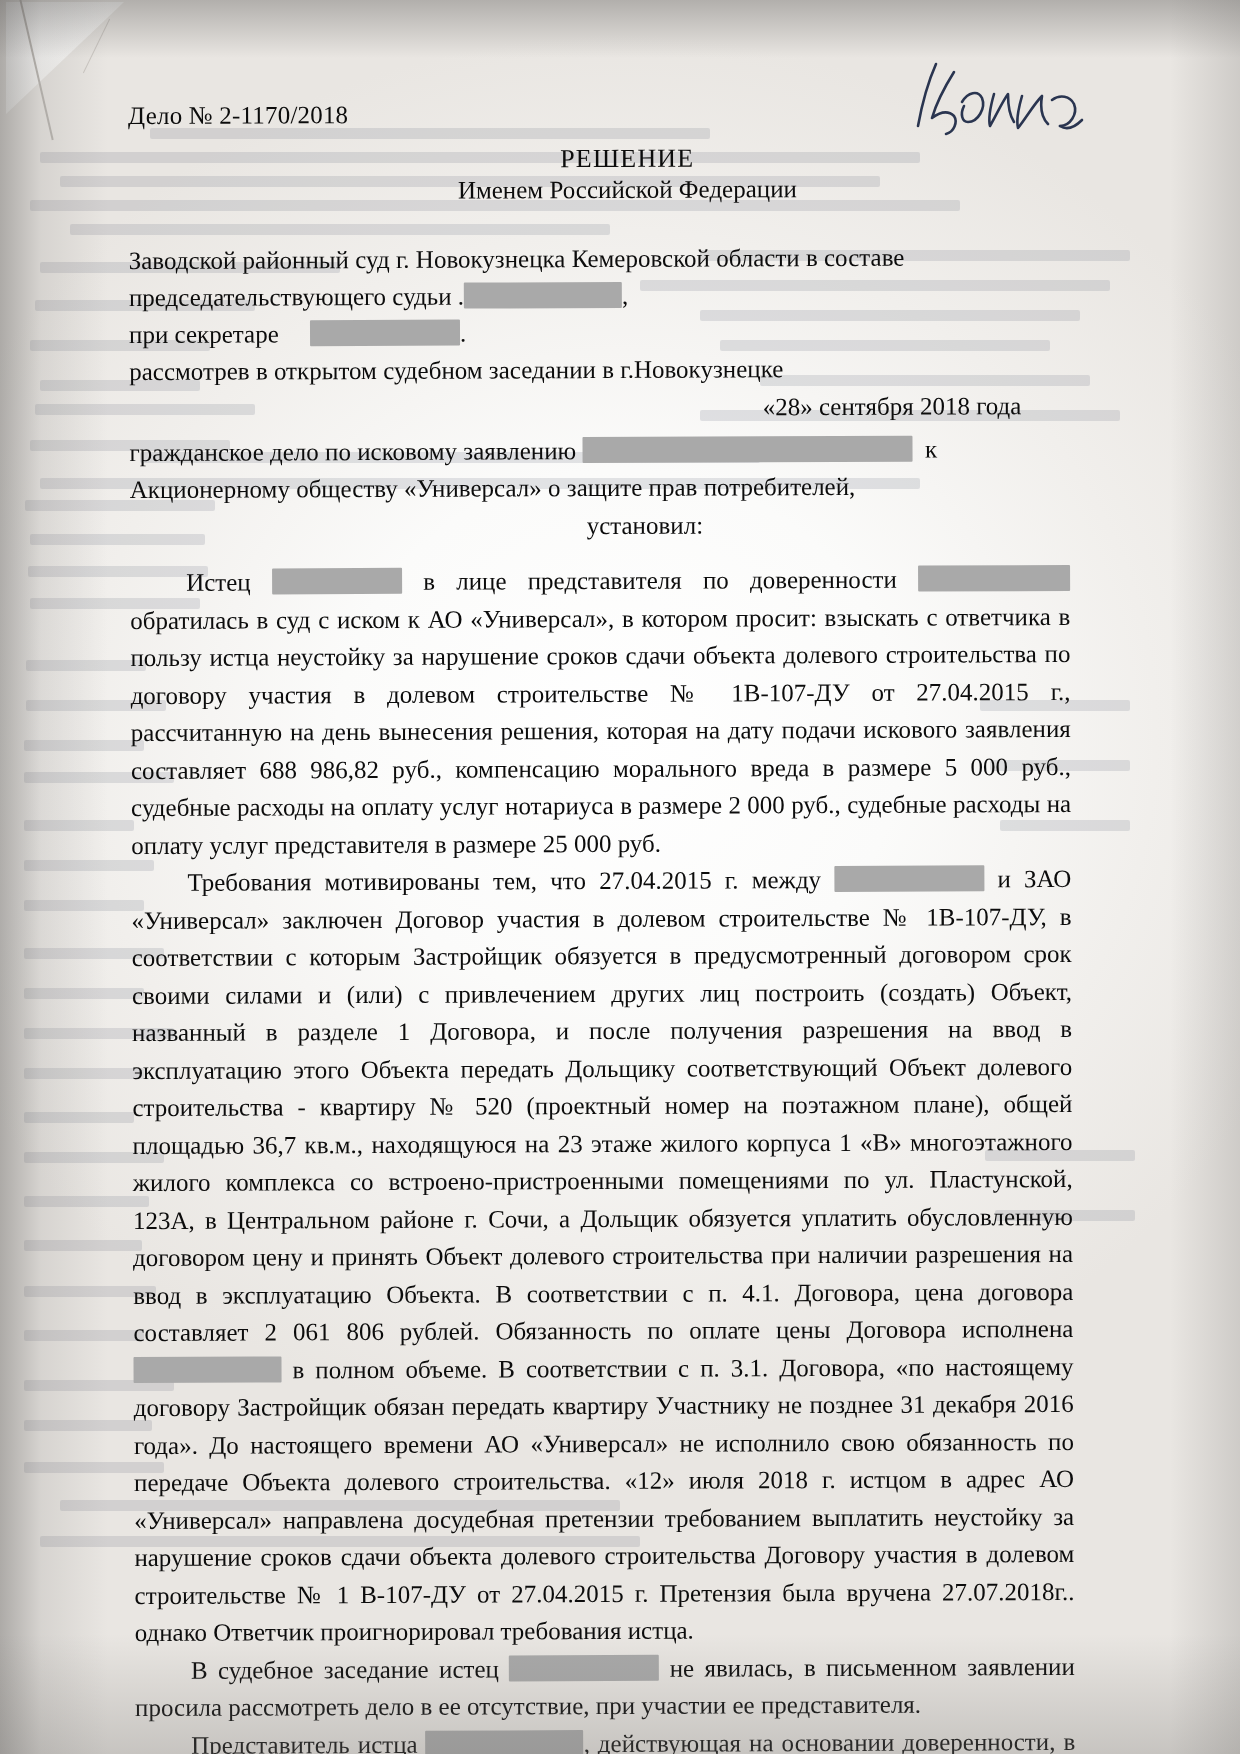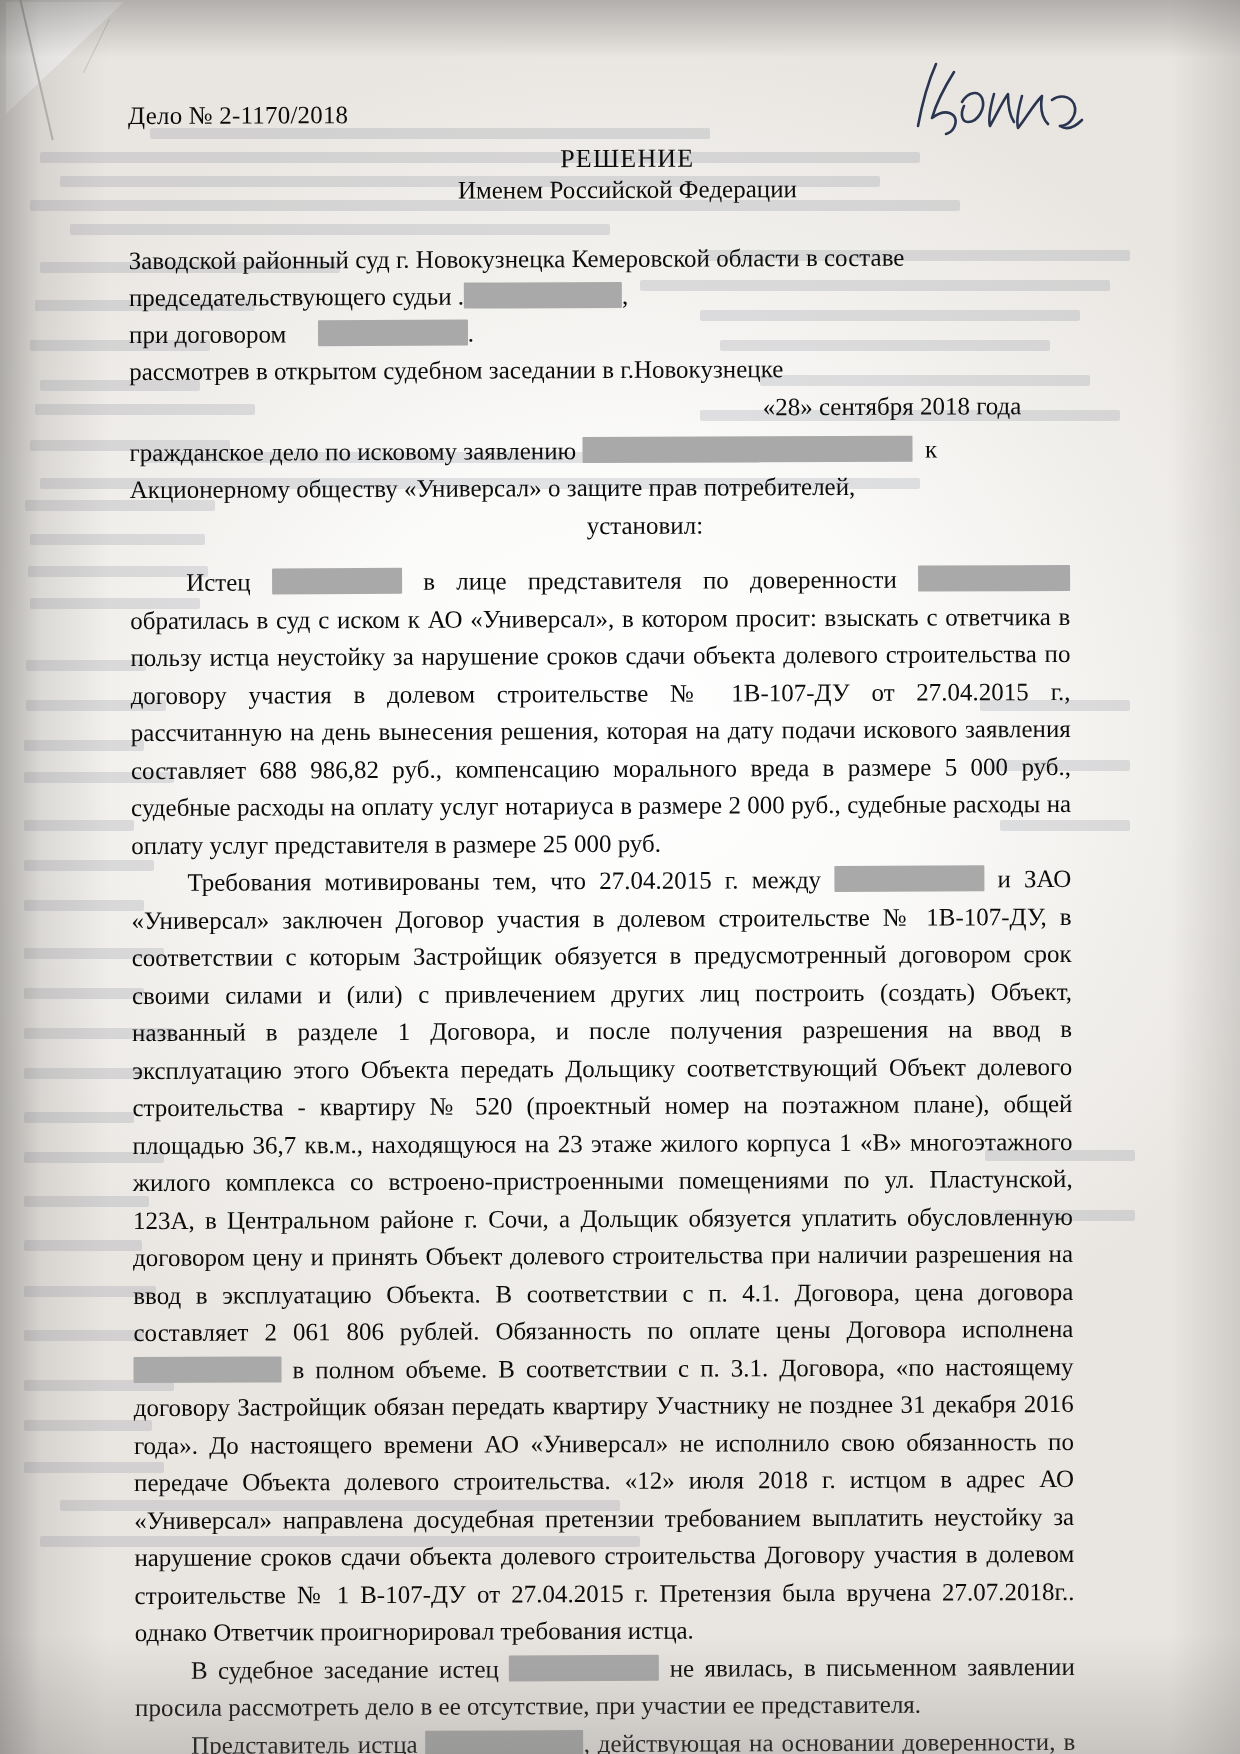--- a/index.html
+++ b/index.html
@@ -258,21 +258,21 @@
 
     <div class="title">РЕШЕНИЕ</div>
     <div class="subtitle">Именем Российской Федерации</div>
 
     <div class="intro">
       <span class="ln">Заводской районный суд г. Новокузнецка Кемеровской области в составе</span>
       <span class="ln">
         <span>председательствующего  судьи .</span><span class="redact r-judge"></span><span>,</span>
       </span>
       <span class="ln">
-        <span>при договором</span>&nbsp;&nbsp;&nbsp;&nbsp;&nbsp;<span class="redact r-secr"></span><span>.</span>
+        <span>при секретаре</span>&nbsp;&nbsp;&nbsp;&nbsp;&nbsp;<span class="redact r-secr"></span><span>.</span>
       </span>
       <span class="ln">рассмотрев в открытом судебном заседании в г.Новокузнецке</span>
     </div>
 
     <div class="date-line">«28» сентября 2018 года</div>
 
     <div class="intro" style="margin-top:4px;">
       <span class="ln">
         <span>гражданское дело по  исковому     заявлению</span>&nbsp;<span class="redact r-plt-hdr"></span>&nbsp;&nbsp;<span>к</span>
       </span>

